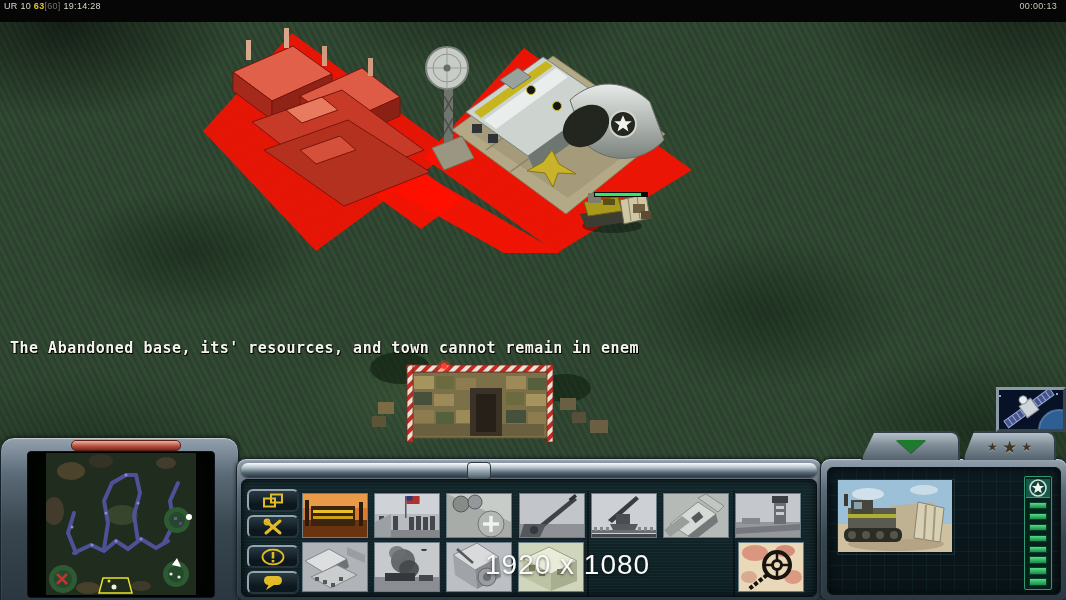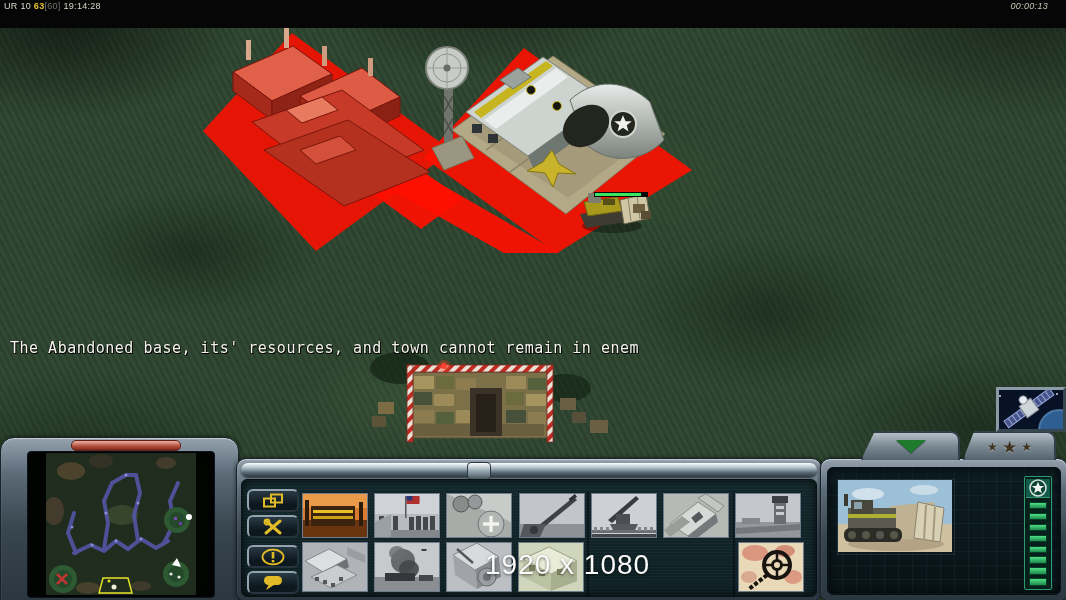--- a/index.html
+++ b/index.html
@@ -13,31 +13,31 @@
       radial-gradient(ellipse 240px 110px at 45% 0%, rgba(0,0,0,.35), transparent 70%),
       radial-gradient(ellipse 180px 90px at 18% 42%, rgba(16,30,18,.5), transparent 70%),
       radial-gradient(ellipse 200px 110px at 72% 52%, rgba(14,28,16,.45), transparent 70%),
       radial-gradient(ellipse 150px 80px at 38% 66%, rgba(70,100,62,.3), transparent 70%),
       radial-gradient(ellipse 220px 120px at 92% 72%, rgba(12,26,14,.5), transparent 70%),
       radial-gradient(ellipse 260px 140px at 8% 78%, rgba(18,34,20,.5), transparent 70%),
       radial-gradient(ellipse 170px 90px at 60% 30%, rgba(54,82,48,.35), transparent 70%),
       repeating-linear-gradient(63deg, rgba(0,0,0,.06) 0 3px, rgba(120,160,110,.05) 3px 6px);
   }
   
-  .topbar{position:absolute;left:0;top:0;width:1066px;height:28px;background:#060606;
+  .topbar{position:absolute;left:0;top:0;width:1066px;height:22px;background:#060606;
     color:#d8d8ca;font-size:9px;line-height:13px;z-index:40;letter-spacing:.3px;}
   .topbar .lft{position:absolute;left:4px;top:0;}
-  .topbar .rgt{position:absolute;right:18px;top:0;color:#c4cab4;font-style:italic;}
+  .topbar .rgt{position:absolute;right:9px;top:0;color:#c4cab4;}
   .fps{color:#e6c428;font-weight:bold;}
   .fpscap{color:#74746a;}
   
   .world{position:absolute;left:0;top:0;z-index:1;}
   
   .eva-message{position:absolute;left:10px;top:339px;z-index:4;
-    font-family:"DejaVu Sans Mono",monospace;font-size:15px;font-weight:normal;color:#f4f4ec;
+    font-family:"DejaVu Sans Mono",monospace;font-size:15px;font-weight:bold;color:#f4f4ec;
     text-shadow:1px 1px 0 #000, -1px 1px 0 rgba(0,0,0,.6);letter-spacing:.5px;white-space:nowrap;}
   
   .res-overlay{position:absolute;left:485px;top:549px;z-index:30;font-size:28px;color:#fafafa;
     text-shadow:0 1px 3px rgba(0,0,0,.55);letter-spacing:1px;}
   
   .panel{position:absolute;background:linear-gradient(180deg,#93a1ad 0%,#5b6b77 22%,#38464f 55%,#2a3640 100%);
     border:1px solid #18222a;border-radius:10px;box-shadow:inset 0 1px 1px rgba(255,255,255,.5), 0 0 4px rgba(0,0,0,.6);z-index:10;}
   .panel-inner{position:absolute;background:
       repeating-linear-gradient(180deg, rgba(255,255,255,.035) 0 1px, transparent 1px 3px),
       linear-gradient(180deg,#13282c,#0d1f23);

